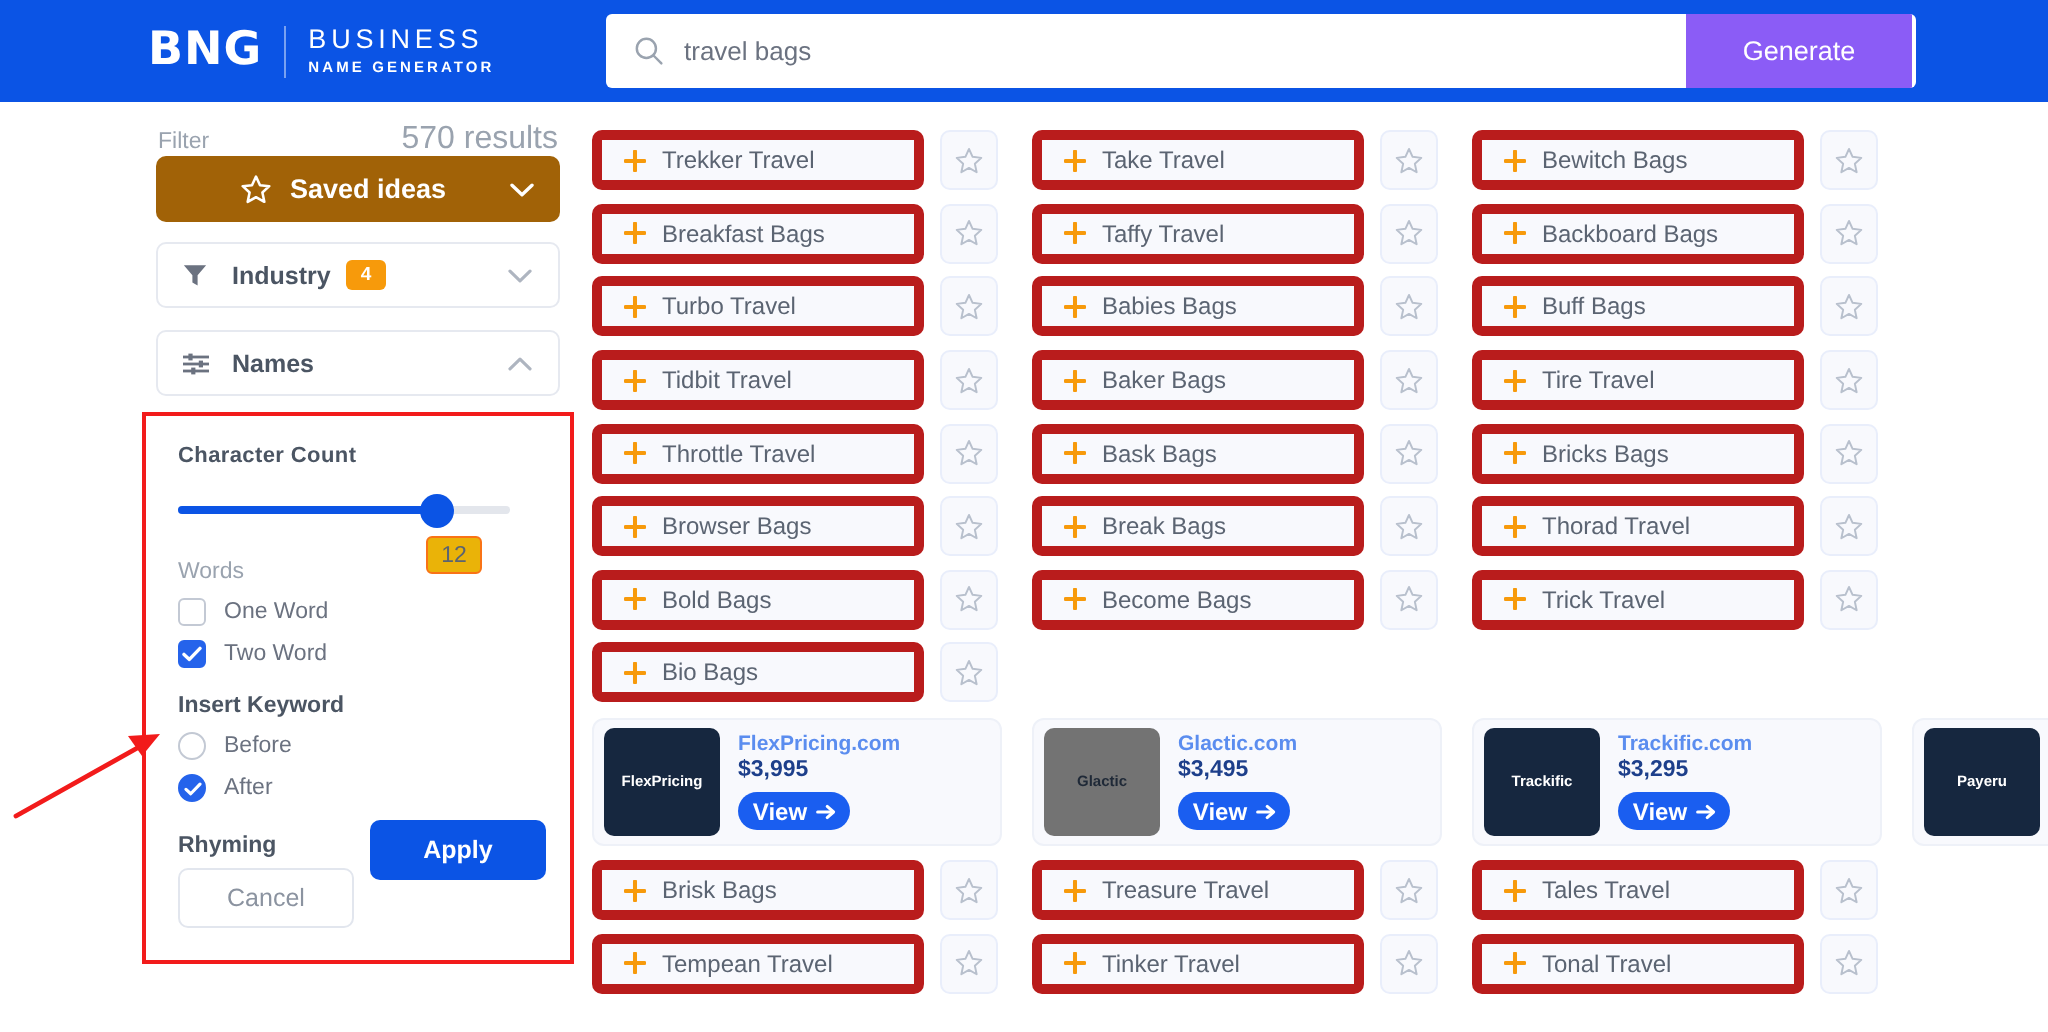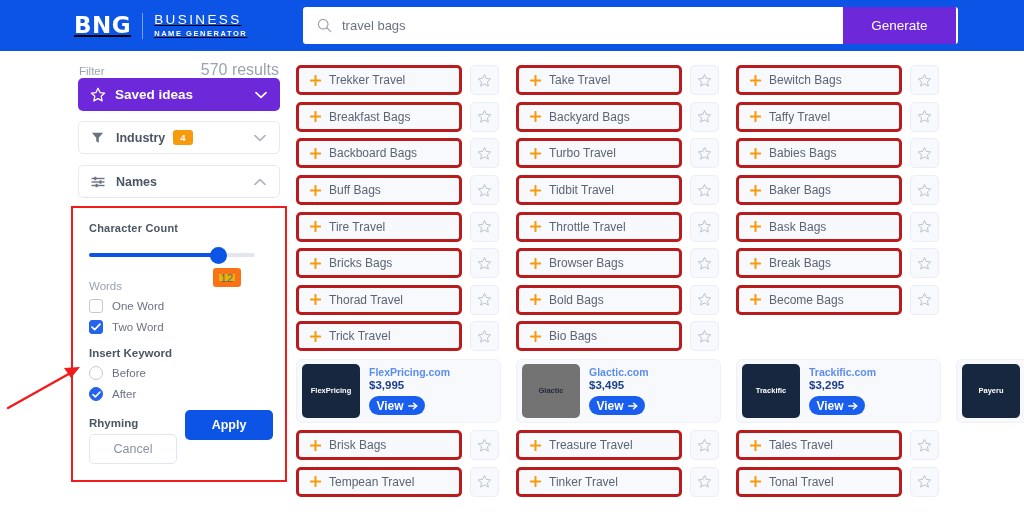--- a/index.html
+++ b/index.html
@@ -8,21 +8,21 @@
     overflow: hidden;
     background: #ffffff;
     font-family: "Liberation Sans", sans-serif;
   }
 
   
   .header {
     position: absolute; top: 0; left: 0;
     width: 1024px; height: 51px;
     background: #0b54e5;
-    display: flex; align-items: center; text-decoration: underline;
+    display: flex; align-items: center;
   }
   .logo-wrap {
     display: flex; align-items: center;
     margin-left: 74px;
     height: 34px;
   }
   .logo-mark {
     color: #ffffff;
     font-size: 23px;
     font-weight: bold;
@@ -63,21 +63,21 @@
     border: none; outline: none;
     font-family: "Liberation Sans", sans-serif;
     font-size: 13px;
     color: #6b7280;
     background: transparent;
     height: 100%;
   }
   .generate-btn {
     width: 113px; height: 44px;
     margin-right: 2px;
-    background: #6d28d9;
+    background: #8b5cf6;
     color: #ffffff;
     border: none; border-radius: 3px;
     font-family: "Liberation Sans", sans-serif;
     font-size: 13.5px;
     cursor: pointer;
     flex: 0 0 auto;
   }
 
   
   .sidebar { position: absolute; left: 0; top: 51px; width: 296px; height: 465px; }
@@ -86,24 +86,25 @@
     position: absolute; left: 79px; top: 10px;
     width: 200px;
     display: flex; justify-content: space-between; align-items: baseline;
   }
   .filter-label { font-size: 11.5px; color: #9aa3af; }
   .filter-results { font-size: 16px; color: #9aa3af; text-align: right; }
 
   .saved-ideas {
     position: absolute; left: 78px; top: 27px;
     width: 202px; height: 33px;
-    background: #6d28d9;
+    background: #a16207;
     border-radius: 5px;
     display: flex; align-items: center;
     cursor: pointer;
+    padding-left: 30px;
   }
   .saved-ideas .star-ic { margin-left: 12px; width: 16px; height: 16px; }
   .saved-ideas .si-label {
     color: #ffffff; font-size: 13.5px; font-weight: bold;
     margin-left: 9px;
   }
   .saved-ideas .chev { margin-left: auto; margin-right: 13px; }
 
   .acc {
     position: absolute; left: 78px;
@@ -157,21 +158,21 @@
   }
   .slider-thumb {
     position: absolute; left: 122px; top: -3px;
     width: 17px; height: 17px;
     background: #0b54e5; border-radius: 50%;
     cursor: pointer;
   }
   .slider-value {
     position: absolute; left: 117px; top: 18px;
     width: 28px; height: 19px;
-    border: 6px solid #f97316; border-radius: 3px;
+    border: 1px solid #f97316; border-radius: 3px;
     background: #eab308;
     color: #5b6472; font-size: 11.5px;
     display: flex; align-items: center; justify-content: center;
   }
 
   .group-label {
     margin-top: 11px;
     font-size: 11.5px; color: #9aa3af;
   }
   .group-label.bold { font-weight: bold; color: #4b5563; font-size: 11.5px; }
@@ -254,21 +255,21 @@
     column-gap: 0px;
     row-gap: 0px;
   }
   .name-cell {
     display: flex; align-items: center;
     height: 36.6px;
   }
   .name-card {
     width: 166px; height: 30px;
     background: #f8f9fd;
-    border: 3px solid #b91c1c;
+    border: 5px solid #b91c1c;
     border-radius: 5px;
     display: flex; align-items: center;
     cursor: pointer;
     flex: 0 0 auto;
   }
   .plus-ic {
     margin-left: 11px; width: 11px; height: 11px;
     flex: 0 0 auto;
   }
   .name-txt {
@@ -527,34 +528,20 @@
             <polygon points="10,2 12.4,7.2 18.2,7.9 13.9,11.8 15.1,17.5 10,14.6 4.9,17.5 6.1,11.8 1.8,7.9 7.6,7.2" fill="none" stroke="#b8c0cd" stroke-width="1.3" stroke-linejoin="round"></polygon>
           </svg>
         </div>
       </div>
       <div class="name-cell">
         <div class="name-card">
           <svg class="plus-ic" viewBox="0 0 12 12">
             <line x1="6" y1="0.8" x2="6" y2="11.2" stroke="#f79a0b" stroke-width="2.2" stroke-linecap="round"></line>
             <line x1="0.8" y1="6" x2="11.2" y2="6" stroke="#f79a0b" stroke-width="2.2" stroke-linecap="round"></line>
           </svg>
-          <span class="name-txt">Backyard Bags</span>
-        </div>
-        <div class="star-btn">
-          <svg width="15" height="15" viewBox="0 0 20 20">
-            <polygon points="10,2 12.4,7.2 18.2,7.9 13.9,11.8 15.1,17.5 10,14.6 4.9,17.5 6.1,11.8 1.8,7.9 7.6,7.2" fill="none" stroke="#b8c0cd" stroke-width="1.3" stroke-linejoin="round"></polygon>
-          </svg>
-        </div>
-      </div>
-      <div class="name-cell">
-        <div class="name-card">
-          <svg class="plus-ic" viewBox="0 0 12 12">
-            <line x1="6" y1="0.8" x2="6" y2="11.2" stroke="#f79a0b" stroke-width="2.2" stroke-linecap="round"></line>
-            <line x1="0.8" y1="6" x2="11.2" y2="6" stroke="#f79a0b" stroke-width="2.2" stroke-linecap="round"></line>
-          </svg>
           <span class="name-txt">Taffy Travel</span>
         </div>
         <div class="star-btn">
           <svg width="15" height="15" viewBox="0 0 20 20">
             <polygon points="10,2 12.4,7.2 18.2,7.9 13.9,11.8 15.1,17.5 10,14.6 4.9,17.5 6.1,11.8 1.8,7.9 7.6,7.2" fill="none" stroke="#b8c0cd" stroke-width="1.3" stroke-linejoin="round"></polygon>
           </svg>
         </div>
       </div>
       <div class="name-cell">
         <div class="name-card">

